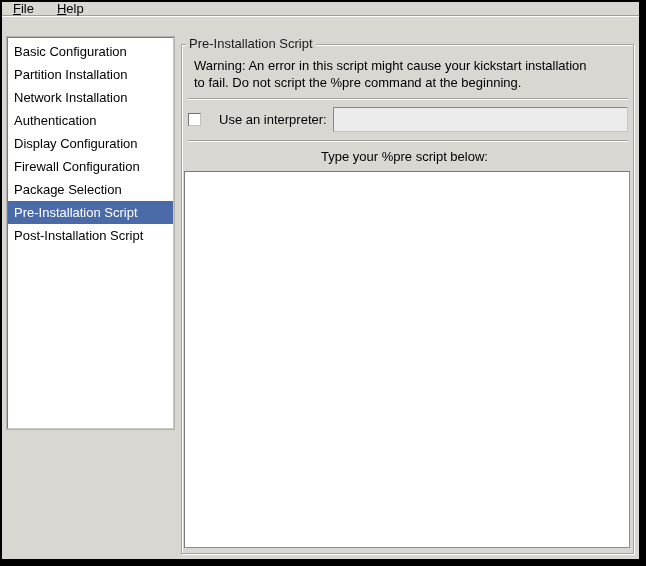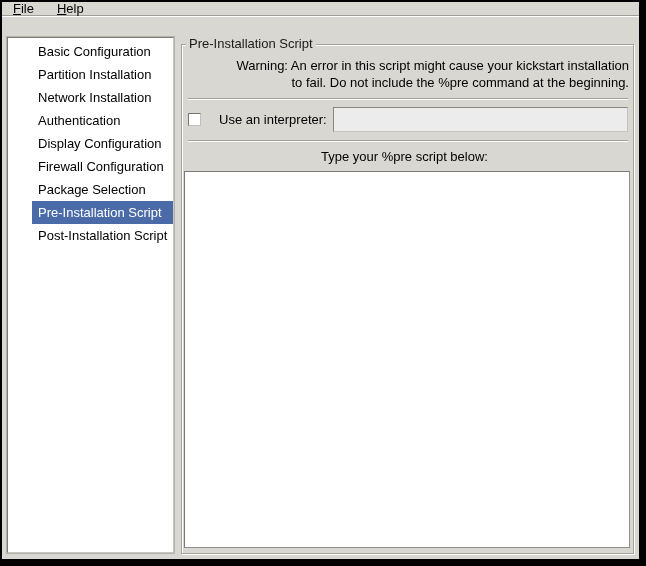--- a/index.html
+++ b/index.html
@@ -28,29 +28,28 @@
   .menu-item {
     padding: 3px 7px;
     margin-right: 9px;
     cursor: default;
   }
   .menu-item .mnemonic { text-decoration: underline; }
   
   .sidebar {
     position: absolute;
     left: 5px; top: 35px;
-    width: 167px; height: 516px;
+    width: 167px; height: 392px;
     background: #fff;
     border: 1px solid #7e7c77;
     border-right-color: #c8c6c1;
     border-bottom-color: #c8c6c1;
     box-shadow: 0 0 0 1px #b4b2ad;
     padding-top: 2px;
     overflow: hidden;
-    padding-left: 24px;
   }
   .list-item {
     height: 23px; line-height: 23px;
     padding-left: 6px;
     white-space: nowrap;
     cursor: default;
   }
   .list-item.selected {
     background: var(--selection, #4a6ba8);
     color: #fff;
@@ -67,21 +66,21 @@
     position: absolute;
     top: -9px; left: 4px;
     padding: 0 3px;
     background: var(--bg, #d9d7d2);
     color: #1a1a1a;
     white-space: nowrap;
   }
   .warning {
     position: absolute;
     left: 12px; right: 4px; top: 12px;
-    text-align: right;
+    text-align: left;
     line-height: 17px;
   }
   .hsep {
     position: absolute;
     left: 6px; right: 5px;
     height: 2px;
     border-top: 1px solid #a2a09b;
     border-bottom: 1px solid #ffffff;
   }
   .hsep-1 { top: 53px; }
@@ -153,21 +152,21 @@
     <div class="list-item">Package Selection</div>
     <div class="list-item selected">Pre-Installation Script</div>
     <div class="list-item">Post-Installation Script</div>
   </div>
 
   <div class="frame">
     <span class="frame-title">Pre-Installation Script</span>
 
     <div class="warning">
       <div>Warning: An error in this script might cause your kickstart installation</div>
-      <div>to fail. Do not include the %pre command at the beginning.</div>
+      <div>to fail. Do not script the %pre command at the beginning.</div>
     </div>
 
     <div class="hsep hsep-1"></div>
 
     <div class="interp-row">
       <span class="checkbox"></span>
       <span class="interp-label">Use an interpreter:</span>
       <input class="interp-entry" type="text" value="" style="">
     </div>
 

